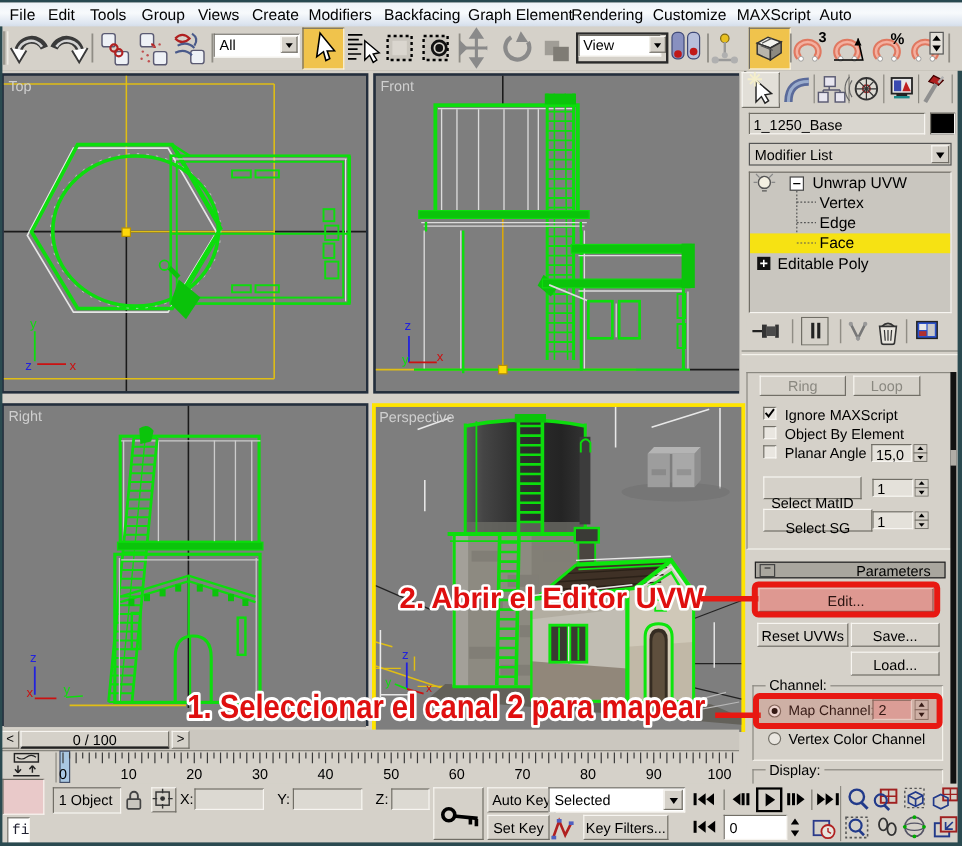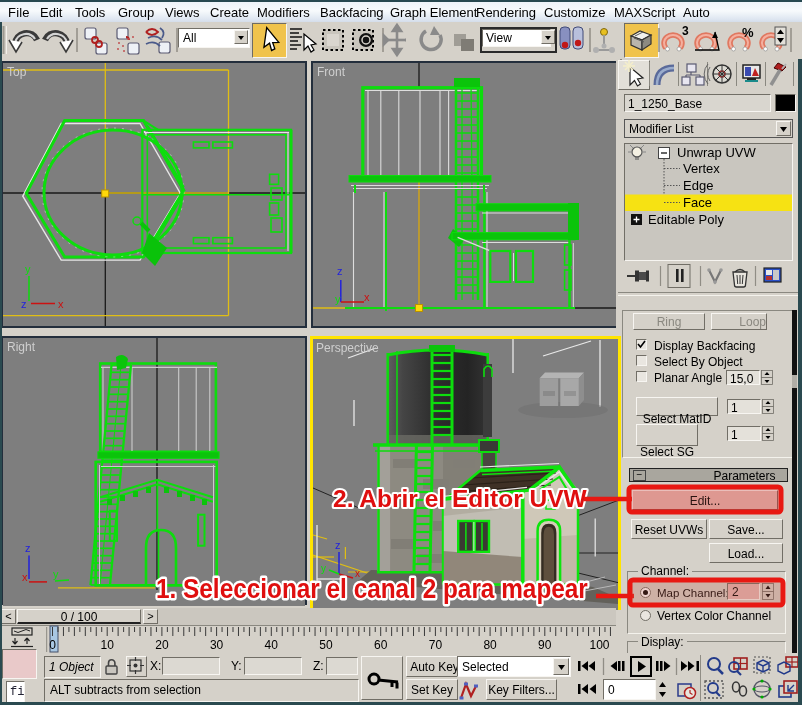--- a/index.html
+++ b/index.html
@@ -762,29 +762,29 @@
   <rect x="142" y="4" width="17" height="14" fill="#2a50c8" stroke="#222" stroke-width="1.2"></rect>
   <rect x="144" y="6" width="6" height="5" fill="#e8e8e8"></rect>
   <rect x="151" y="6" width="6" height="10" fill="#c8c8c8"></rect>
   <rect x="144" y="12" width="6" height="4" fill="#b03030"></rect>
  </svg>
 
  <div class="ab" style="left:2px;top:233px;width:182px;height:2px;border-top:1px solid #8a8880;border-bottom:1px solid #f4f2ec;"></div>
 
  <div class="ab" style="left:6px;top:251px;width:172px;height:148px;border:1px solid;border-color:#8a8880 #f4f2ec #f4f2ec #8a8880;box-sizing:border-box;"></div>
  <div class="ab btn" style="left:17px;top:254px;width:72px;height:17px;color:#8a8880;padding-top:1px;">Ring</div>
- <div class="ab btn" style="left:95px;top:254px;width:56px;height:17px;color:#8a8880;padding-top:1px;text-align:right;">Loop</div>
+ <div class="ab btn" style="left:95px;top:254px;width:56px;height:17px;color:#8a8880;padding-top:1px;">Loop</div>
  <div class="ab cb" style="left:20px;top:280px;">
   <svg width="9" height="9">
         <path d="M1 4 L3.5 7 L8 1" fill="none" stroke="#000" stroke-width="1.6"></path>
       </svg>
  </div>
- <div class="ab" style="left:38px;top:280px;">Display Backfacing</div>
+ <div class="ab" style="left:38px;top:280px;">Ignore MAXScript</div>
  <div class="ab cb" style="left:20px;top:296px;"></div>
- <div class="ab" style="left:38px;top:296px;">Select By Object</div>
+ <div class="ab" style="left:38px;top:296px;">Object By Element</div>
  <div class="ab cb" style="left:20px;top:312px;"></div>
  <div class="ab" style="left:38px;top:312px;">Planar Angle</div>
  <div class="ab fld" style="left:110px;top:311px;width:34px;height:15px;background:#e4e1da;">
       <div class="ab" style="left:3px;top:1px;">15,0</div>
     </div>
  <div class="ab" style="left:145px;top:311px;width:12px;height:15px;">
   <svg width="12" height="15">
         <g fill="#d5d1c9" stroke="#716e66" stroke-width="0.8">
           <rect x="0.5" y="0.5" width="11" height="7"></rect>
           <rect x="0.5" y="7.5" width="11" height="7"></rect>
@@ -800,21 +800,21 @@
  <div class="ab" style="left:146px;top:340px;width:12px;height:15px;">
   <svg width="12" height="15">
         <g fill="#d5d1c9" stroke="#716e66" stroke-width="0.8">
           <rect x="0.5" y="0.5" width="11" height="7"></rect>
           <rect x="0.5" y="7.5" width="11" height="7"></rect>
         </g>
         <path d="M3.5 5 L8.5 5 L6 2 Z" fill="#000"></path>
         <path d="M3.5 10 L8.5 10 L6 13 Z" fill="#000"></path>
       </svg>
  </div>
- <div class="ab btn" style="left:20px;top:365px;width:62px;height:19px;padding-top:20px;">Select SG</div>
+ <div class="ab btn" style="left:20px;top:365px;width:91px;height:19px;padding-top:8px;">Select SG</div>
  <div class="ab fld" style="left:111px;top:367px;width:34px;height:15px;background:#e4e1da;">
       <div class="ab" style="left:3px;top:1px;">1</div>
     </div>
  <div class="ab" style="left:146px;top:367px;width:12px;height:15px;">
   <svg width="12" height="15">
         <g fill="#d5d1c9" stroke="#716e66" stroke-width="0.8">
           <rect x="0.5" y="0.5" width="11" height="7"></rect>
           <rect x="0.5" y="7.5" width="11" height="7"></rect>
         </g>
         <path d="M3.5 5 L8.5 5 L6 2 Z" fill="#000"></path>
@@ -1005,21 +1005,21 @@
       <text x="544.8" y="24" text-anchor="middle" font-size="12" font-family="Liberation Sans">90</text>
       <text x="599.5" y="24" text-anchor="middle" font-size="12" font-family="Liberation Sans">100</text>
     </svg>
 </div>
 
 <div class="ab" id="statusbar" style="left:0;top:653px;width:802px;height:52px;background:#d5d1c9;">
 
  <div class="ab" style="left:2px;top:-4px;width:35px;height:30px;background:#e9c9c9;border:1px solid;border-color:#716e66 #f7f5f1 #f7f5f1 #716e66;box-sizing:border-box;"></div>
  <div class="ab" style="left:6px;top:28px;width:14px;height:22px;background:#fff;border:1px solid;border-color:#716e66 #f7f5f1 #f7f5f1 #716e66;box-sizing:border-box;font-family:'Liberation Mono',monospace;font-size:12px;color:#223;padding:3px 14px 0 3px;">fi</div>
 
- <div class="ab sunken" style="left:44px;top:3px;width:55px;height:20px;font-style:italic;">
+ <div class="ab sunken" style="left:44px;top:3px;width:55px;height:20px;">
       <div class="ab" style="left:4px;top:3px;white-space:nowrap;">1 Object</div>
     </div>
 
  <svg class="ab" style="left:103px;top:4px;" width="18" height="20" viewBox="0 0 18 20">
   <rect x="3" y="9" width="11" height="8" rx="1" fill="#c9c6bf" stroke="#444" stroke-width="1.4"></rect>
   <path d="M5.5 9 V6 a3.2 3.2 0 0 1 6.4 0 V9" fill="none" stroke="#444" stroke-width="1.6"></path>
  </svg>
 
  <div class="ab raised" style="left:126px;top:3px;width:19px;height:19px;">
   <svg width="17" height="17">
@@ -1035,23 +1035,20 @@
  <div class="ab" style="left:313px;top:6px;">Z:</div>
  <div class="ab fld" style="left:326px;top:4px;width:32px;height:18px;background:#dcd9d2;"></div>
 
  <div class="ab btn" style="left:361px;top:3px;width:42px;height:44px;"></div>
  <svg class="ab" style="left:366px;top:17px;" width="36" height="26" viewBox="0 0 36 26">
   <circle cx="8" cy="9" r="5" fill="none" stroke="#000" stroke-width="3"></circle>
   <line x1="12" y1="10" x2="32" y2="12" stroke="#000" stroke-width="3"></line>
   <path d="M26 12 l0 5 M31 12.5 l0 6" stroke="#000" stroke-width="3"></path>
  </svg>
 
- <div class="ab sunken" style="left:44px;top:26px;width:313px;height:21px;">
-      <div class="ab" style="left:5px;top:3px;white-space:nowrap;">ALT subtracts from selection</div>
-    </div>
 
  <div class="ab btn" style="left:406px;top:3px;width:57px;height:21px;padding-top:3px;">Auto Key</div>
  <div class="ab btn" style="left:406px;top:26px;width:52px;height:21px;padding-top:3px;">Set Key</div>
 
  <div class="ab fld" style="left:457px;top:3px;width:114px;height:21px;background:#fff;">
   <div class="ab" style="left:4px;top:3px;">Selected</div>
   <div class="ab btn" style="right:1px;top:1px;width:16px;height:17px;">
         <svg width="14" height="15">
           <path d="M4 6 L11 6 L7.5 11 Z" fill="#000"></path>
         </svg>

